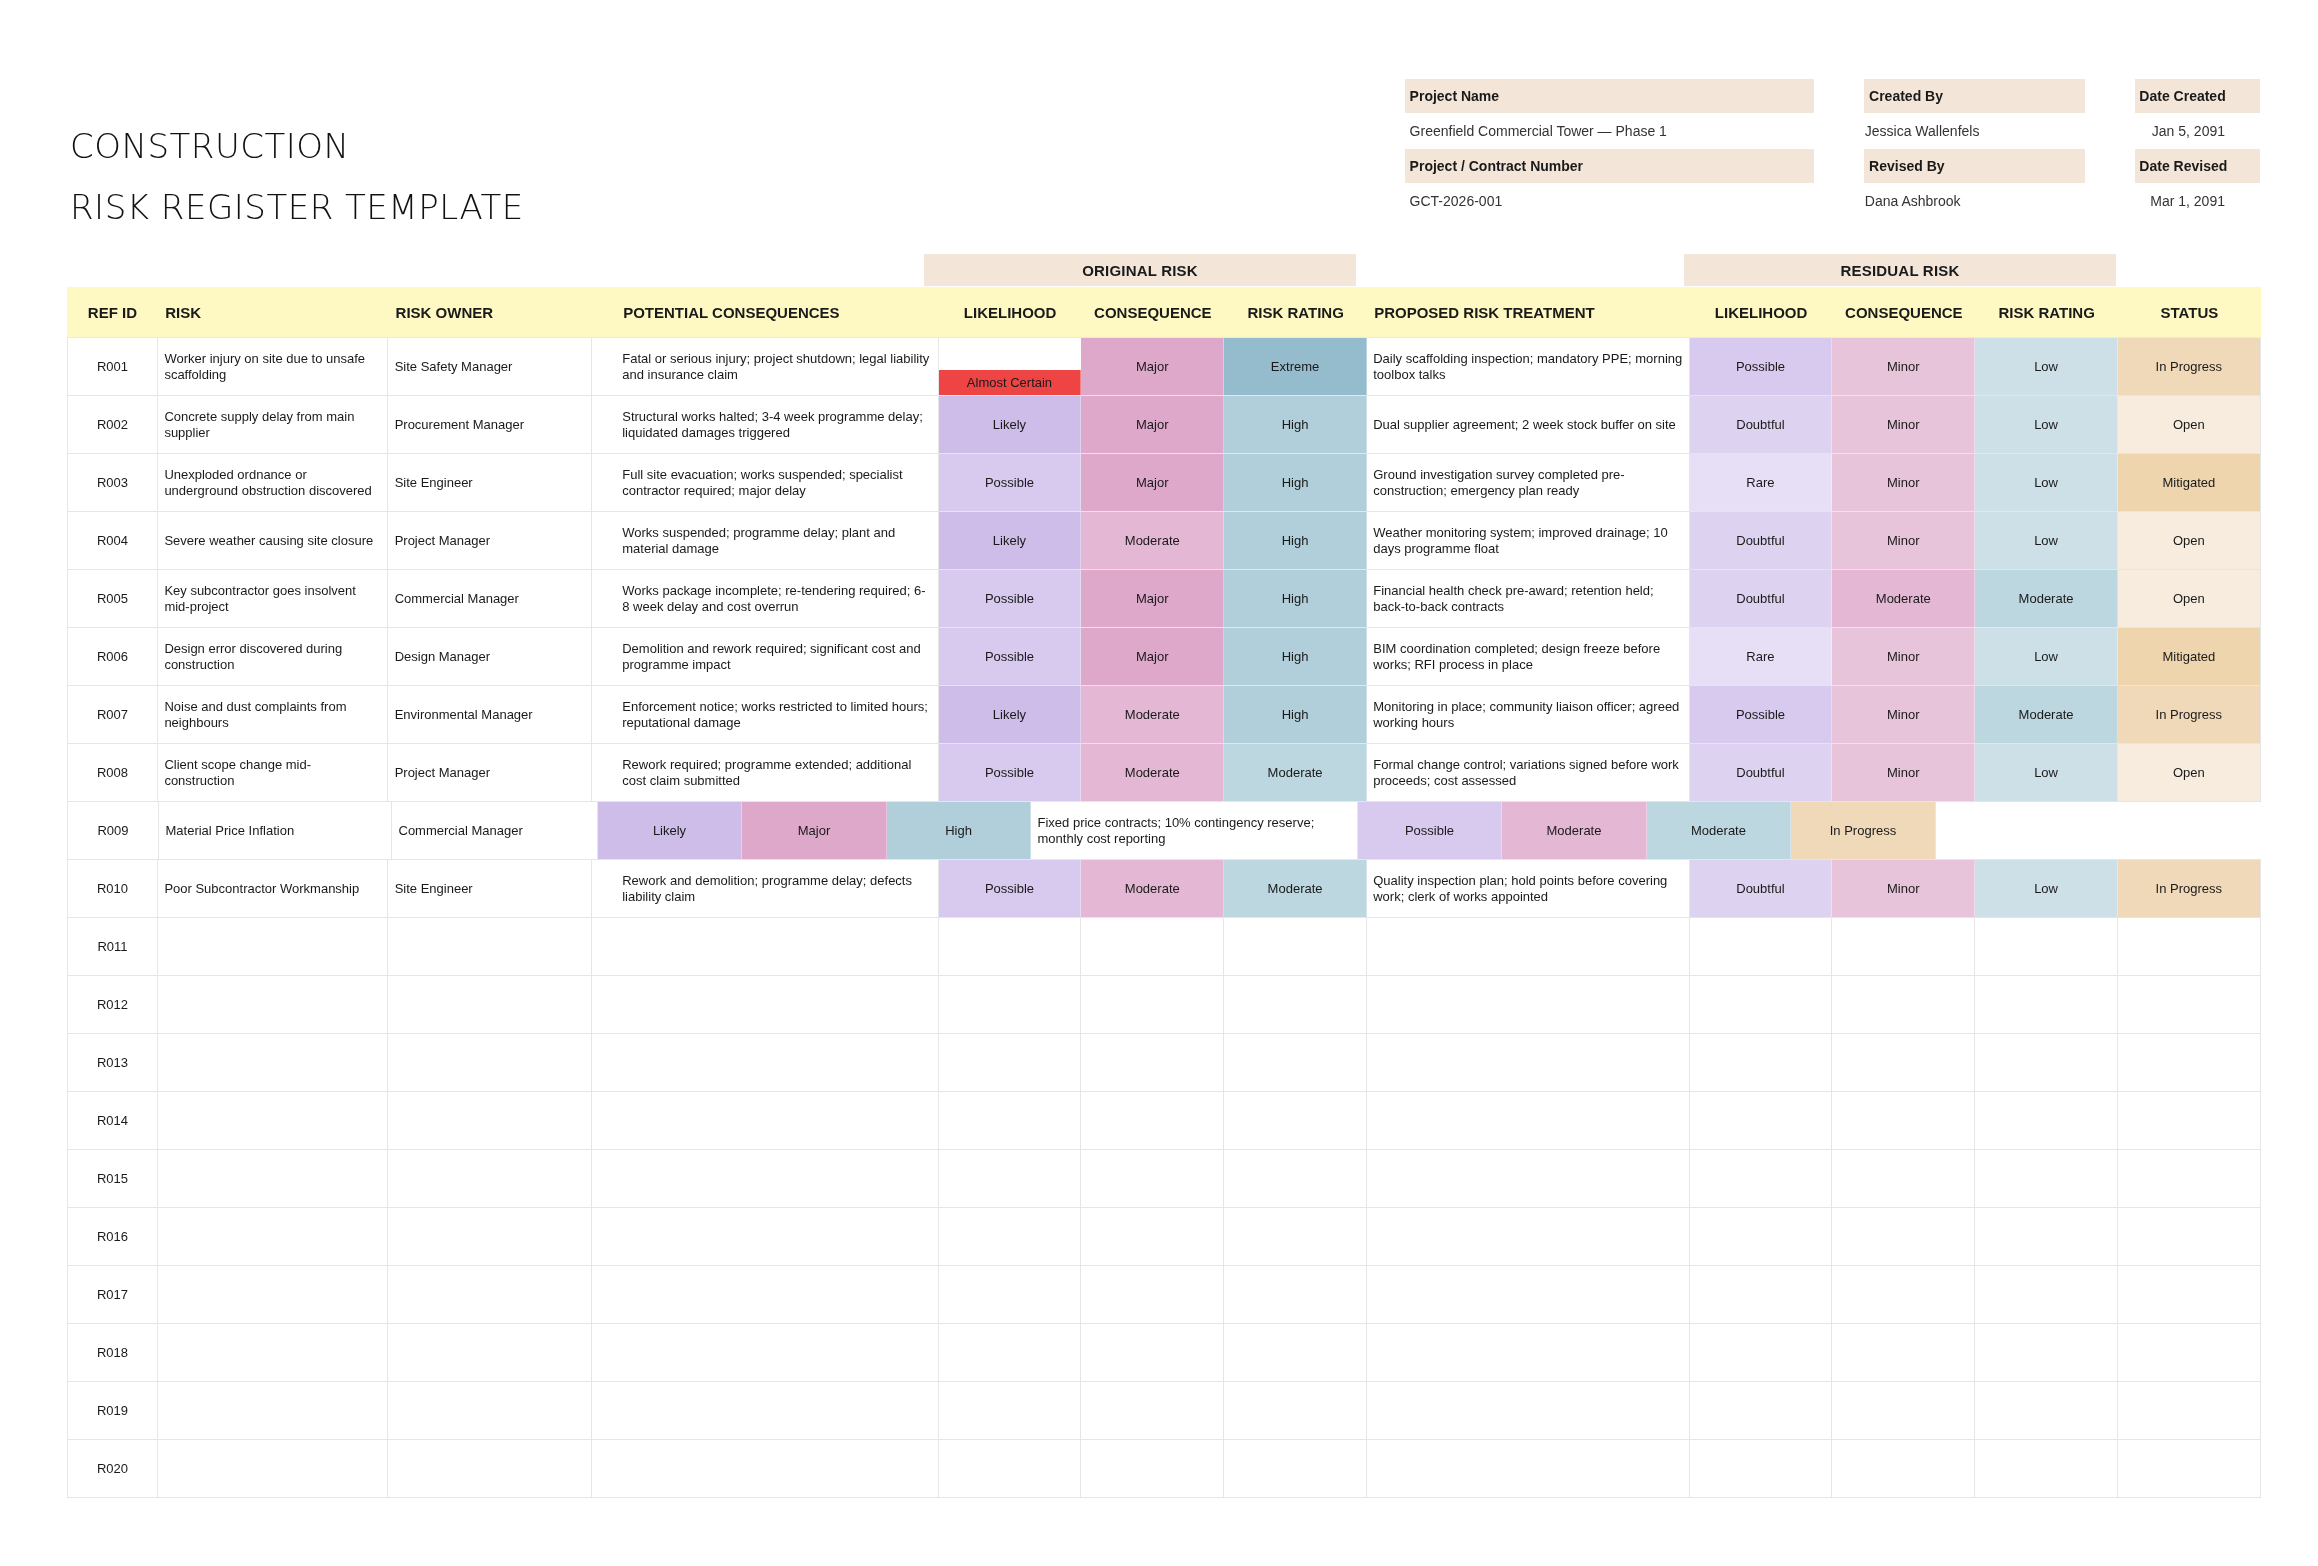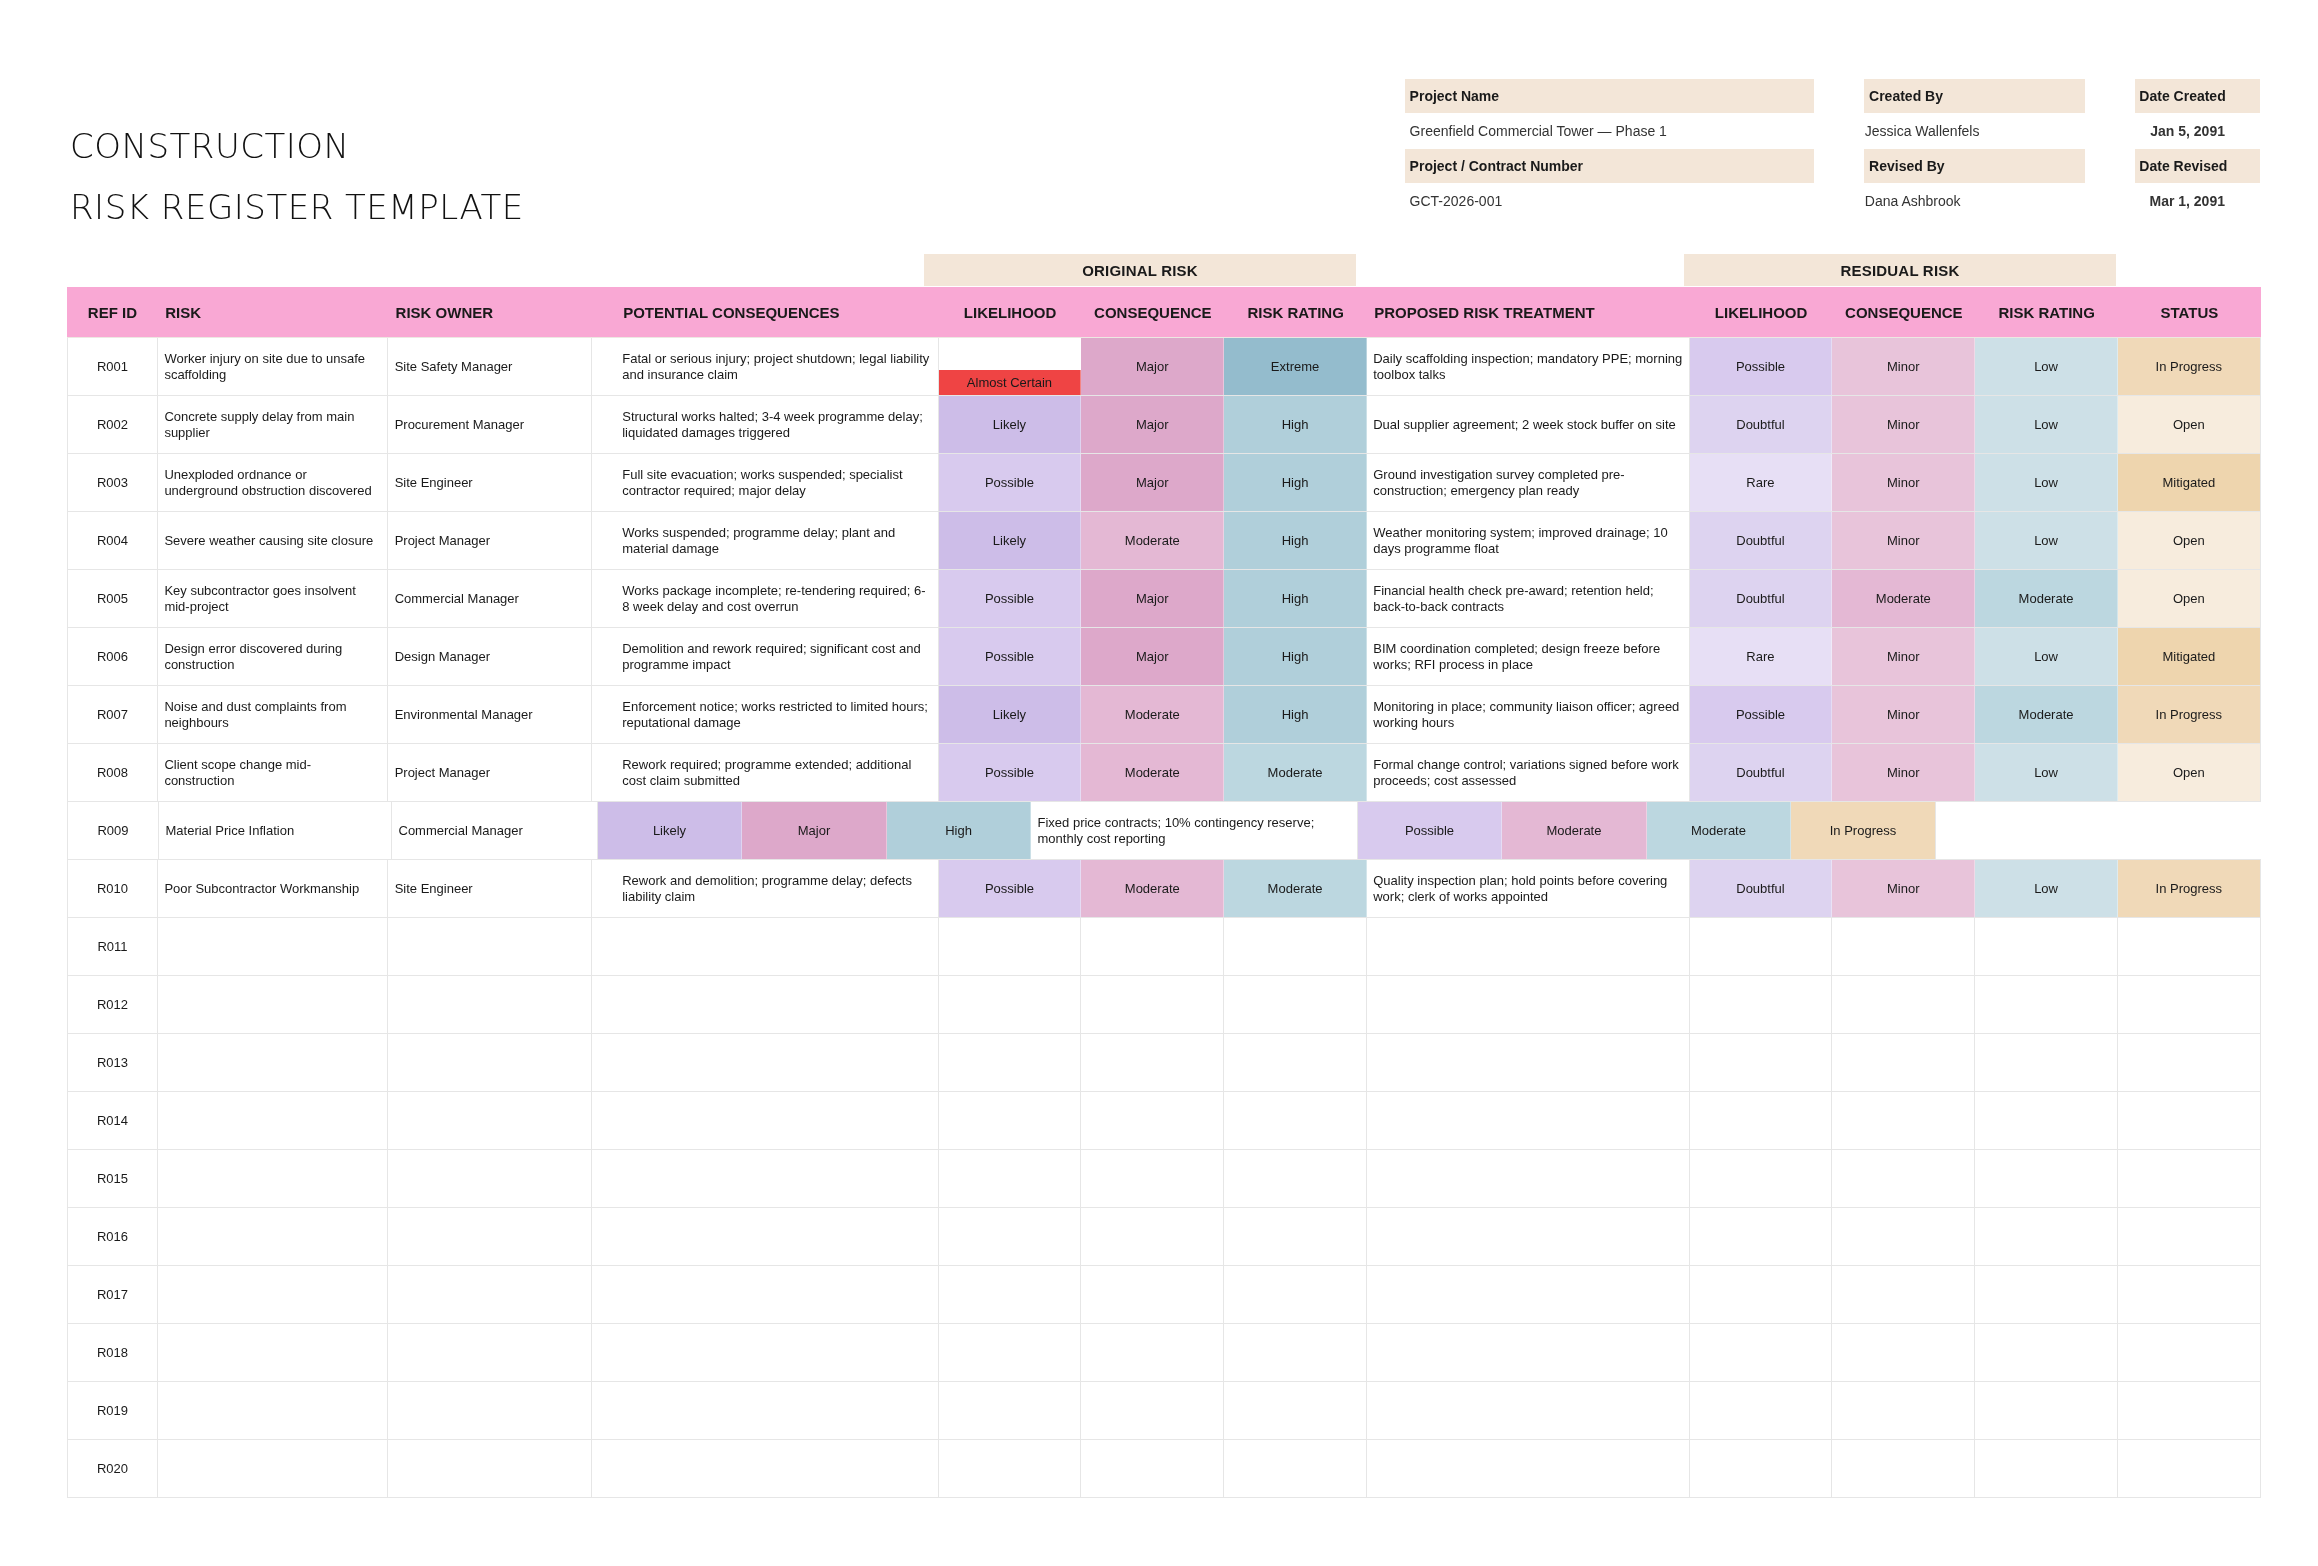--- a/index.html
+++ b/index.html
@@ -17,32 +17,32 @@
   .meta { position: absolute; left: 1357px; top: 79px; width: 903px; }
   .meta-row { display: flex; height: 34px; }
   .meta-row.val { height: 36px; }
   .meta-cell { display: flex; align-items: center; padding-left: 4.6px; font-size: 14px; white-space: nowrap; margin-left: 48px; }
   .meta-row.hdr .meta-cell { background: #F3E6D8; font-weight: bold; font-size: 14px; color: #1a1a1a; }
   .meta-row.hdr .meta-cell + .meta-cell { border-left: 2.8px solid #fff; }
   .meta-row.val .meta-cell { color: #333; font-size: 14px; }
   .m1 { width: 469px; }
   .m2 { width: 254px; }
   .m3 { width: 145px; }
-  .meta-row.val .m3 { justify-content: flex-end; padding-right: 35px; font-weight: bold; }
+  .meta-row.val .m3 { justify-content: flex-end; padding-right: 35px; }
 
   
   .group { position: absolute; top: 254px; height: 32px; background: #F3E6D8;
     display: flex; align-items: center; justify-content: center;
     font-weight: bold; font-size: 15px; color: #1a1a1a; letter-spacing: 0.2px; }
   .g-orig { left: 924px; width: 432px; }
   .g-resid { left: 1684px; width: 432px; }
 
   
   .grid { position: absolute; left: 67px; top: 287px; width: 2194px; }
-  .hrow { display: flex; height: 51px; background: #f9a8d4; border-bottom: 1.9px solid #EDE8E2; }
+  .hrow { display: flex; height: 51px; background: #fef9c3; border-bottom: 1.9px solid #EDE8E2; }
   .hcell { display: flex; align-items: center; font-weight: bold; font-size: 15px; color: #1a1a1a; padding-left: 7.4px; white-space: nowrap; }
   .hcell.center { justify-content: center; padding-left: 0; }
 
   .row { display: flex; height: 58px; border-bottom: 1.9px solid #E6E6E6; }
   .cell { display: flex; align-items: center; font-size: 13px; line-height: 16px; color: #1a1a1a;
     border-right: 1.9px solid #E6E6E6; padding: 0 6.5px; overflow: hidden; }
   .cell.first { border-left: 1.9px solid #E6E6E6; justify-content: center; padding: 0; font-size: 13px; }
   .cell.center { justify-content: center; text-align: center; padding: 0 3.7px; }
   .cell.colored { border-right-color: rgba(255,255,255,0.35); }
   .cell.last { border-right: 1.9px solid #E6E6E6; }

